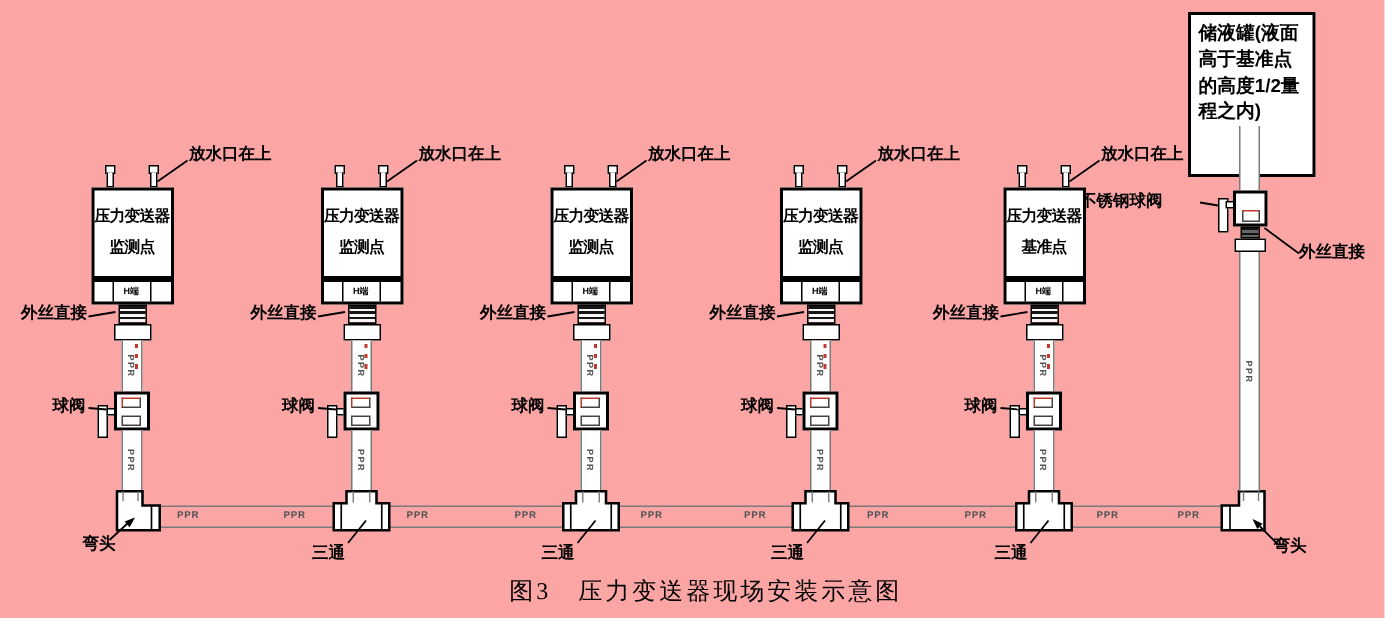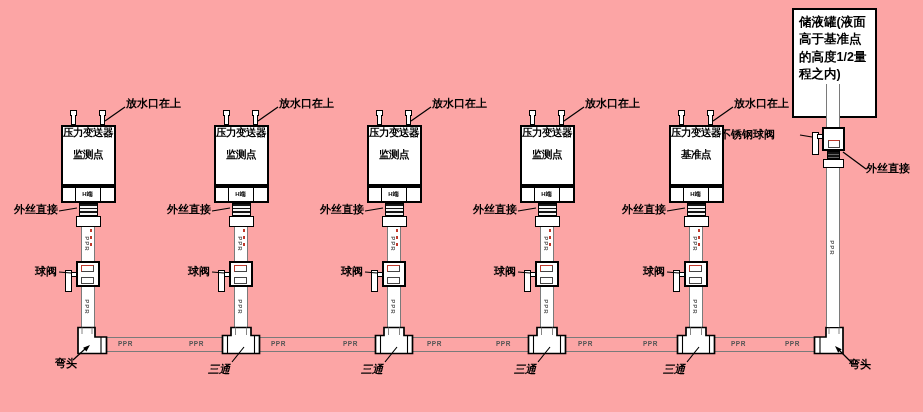--- a/index.html
+++ b/index.html
@@ -15,21 +15,21 @@
   .ppr-h{position:absolute;top:340px;font-size:6.5px;letter-spacing:.5px;color:#555;z-index:3;font-weight:bold;}
 
   
   .unit{position:absolute;top:0;width:0;height:0;z-index:2;}
   .unit>*{position:absolute;}
   .nip-cap{width:7px;height:6px;border:1px solid #000;background:#fff;}
   .nip-body{width:5px;height:10px;border:1px solid #000;border-top:none;background:#fff;}
   .nl.nip-cap{left:-18px;top:110px;} .nl.nip-body{left:-17px;top:115px;}
   .nr.nip-cap{left:11px;top:110px;}  .nr.nip-body{left:12px;top:115px;}
   .tx-box{left:-27.5px;top:125px;width:55px;height:61px;border:2px solid #000;background:#fff;
-          display:flex;flex-direction:column;align-items:center;}
+          display:flex;flex-direction:column;align-items:center;justify-content:center;font-family:Liberation Mono, monospace;}
   .tx-t{font-weight:bold;font-size:10.5px;letter-spacing:-.5px;line-height:1;text-align:center;}
   .tx-t.first{margin-bottom:11px;}
   .port-row{left:-27.5px;top:186px;width:55px;height:17px;border:2px solid #000;background:#fff;display:flex;}
   .pc{height:100%;border-right:1.5px solid #000;}
   .pc.c1{width:13px;} .pc.c2{flex:1;display:flex;align-items:center;justify-content:center;} .pc.c3{width:13px;border-right:none;}
   .hport{font-size:6px;font-weight:bold;letter-spacing:0;}
   .thread{left:-9.5px;top:203px;width:19px;height:13px;border:1px solid #000;
           background:repeating-linear-gradient(180deg,#151515 0 1.8px,#f5f5f5 1.8px 3.6px);}
   .coupling{left:-12.5px;top:216px;width:25px;height:11px;border:1.5px solid #000;background:#fff;}
   .pipe{left:-7px;width:14px;border-left:1px solid #7a7a7a;border-right:1px solid #7a7a7a;background:#fff;}
@@ -42,21 +42,21 @@
   .valve{left:-12px;top:261px;width:24px;height:26px;border:2px solid #000;background:#fff;}
   .v-in-top{position:absolute;left:3px;top:2px;width:13px;height:7px;border:1px solid #444;
             border-top-color:#c0392b;border-left-color:#c0392b;}
   .v-in-bot{position:absolute;left:3px;bottom:1px;width:13px;height:7px;border:1px solid #444;}
   .handle-conn{left:-17px;top:272px;width:6px;height:5px;border:1px solid #000;background:#fff;}
   .handle-bar{left:-23px;top:270px;width:7px;height:22px;border:1.5px solid #000;background:#fff;}
   .fitting{left:-20px;top:326px;}
   .drain-label{left:38px;top:97px;}
   .thread-label{left:-74px;top:203px;}
   .valve-label{left:-53px;top:265px;}
-  .tee-label{left:-33px;top:363px;font-style:italic;}
+  .tee-label{left:-33px;top:363px;}
   .elbow-label-l{left:-33px;top:357px;}
 
   
   .tank-box{left:792px;top:8px;width:85px;height:110px;border:2px solid #000;background:#fff;
             padding:4px 6px 3px 5px;font-weight:bold;font-size:12.5px;line-height:1.38;
             word-break:break-all;z-index:2;}
   .tank-pipe{left:826px;width:14px;border-left:1px solid #7a7a7a;border-right:1px solid #7a7a7a;background:#fff;z-index:3;}
   .tp1{top:84px;height:43px;}
   .tp2{top:168px;height:159px;}
   .ss-valve{left:822px;top:127px;width:23px;height:24px;border:2px solid #000;background:#fff;z-index:3;}
@@ -100,20 +100,21 @@
   <svg class="r-elbow" width="40" height="29" viewBox="0 0 40 29">
     <polygon points="30,1.5 13,1.5 13,11 1.5,11 1.5,27.5 30,27.5" fill="#fff" stroke="#000" stroke-width="1.7"></polygon>
     <line x1="7" y1="11" x2="7" y2="27.5" stroke="#000" stroke-width="1.1"></line>
     <line x1="16" y1="1.5" x2="16" y2="8" stroke="#777" stroke-width="0.9"></line>
     <line x1="26" y1="1.5" x2="26" y2="8" stroke="#777" stroke-width="0.9"></line>
   </svg>
   <div class="lbl ss-valve-label">不锈钢球阀</div>
   <div class="lbl r-thread-label">外丝直接</div>
   <div class="lbl r-elbow-label">弯头</div>
 
+  <div class="caption abs">图3　压力变送器现场安装示意图</div>
 
   <div class="unit" style="left: 88px;">
     <div class="nip-cap nl"></div>
     <div class="nip-body nl"></div>
     <div class="nip-cap nr"></div>
     <div class="nip-body nr"></div>
     <div class="lbl drain-label">放水口在上</div>
     <div class="tx-box">
       <div class="tx-t first tx-line1">压力变送器</div>
       <div class="tx-t tx-line2">监测点</div>

